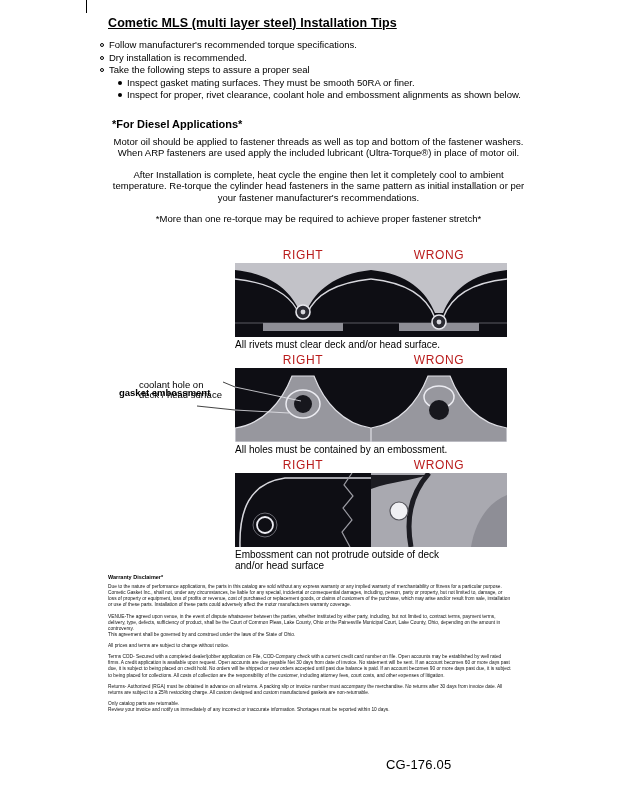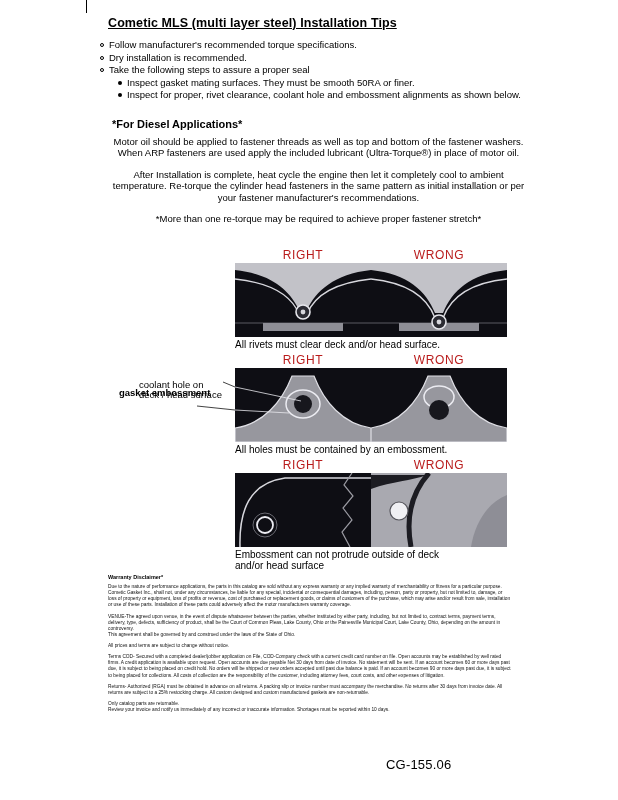--- a/index.html
+++ b/index.html
@@ -177,14 +177,14 @@
     <p class="w-para">Due to the nature of performance applications, the parts in this catalog are sold without any express warranty or any implied warranty of merchantability or fitness for a particular purpose. Cometic Gasket Inc., shall not, under any circumstances, be liable for any special, incidental or consequential damages, including, person, party or property, but not limited to, damage, or loss of property or equipment, loss of profits or revenue, cost of purchased or replacement goods, or claims of customers of the purchase, which may arise and/or result from sale, installation or use of these parts. Installation of these parts could adversely affect the motor manufacturers warranty coverage.</p>
     <p class="w-para">VENUE-The agreed upon venue, in the event of dispute whatsoever between the parties, whether instituted by either party, including, but not limited to, contract terms, payment terms, delivery, type, defects, sufficiency of product, shall be the Court of Common Pleas, Lake County, Ohio or the Painesville Municipal Court, Lake County, Ohio, depending on the amount in controversy.
 This agreement shall be governed by and construed under the laws of the State of Ohio.</p>
     <p class="w-para">All prices and terms are subject to change without notice.</p>
     <p class="w-para">Terms COD- Secured with a completed dealer/jobber application on File, COD-Company check with a current credit card number on file. Open accounts may be established by well rated firms. A credit application is available upon request. Open accounts are due payable Net 30 days from date of invoice. No statement will be sent. If an account becomes 60 or more days past due, it is subject to being placed on credit hold. No orders will be shipped or new orders accepted until past due balance is paid. If an account becomes 90 or more days past due, it is subject to being placed for collections. All costs of collection are the responsibility of the customer, including attorney fees, court costs, and other expenses of litigation.</p>
     <p class="w-para">Returns- Authorized (RGA) must be obtained in advance on all returns. A packing slip or invoice number must accompany the merchandise. No returns after 30 days from invoice date. All returns are subject to a 25% restocking charge. All custom designed and custom manufactured gaskets are non-returnable.</p>
     <p class="w-para">Only catalog parts are returnable.
 Review your invoice and notify us immediately of any incorrect or inaccurate information. Shortages must be reported within 10 days.</p>
   </div>
 
-  <div class="footer-code">CG-155.06</div>
+  <div class="footer-code">CG-176.05</div>
 </div>
 
 </body></html>

